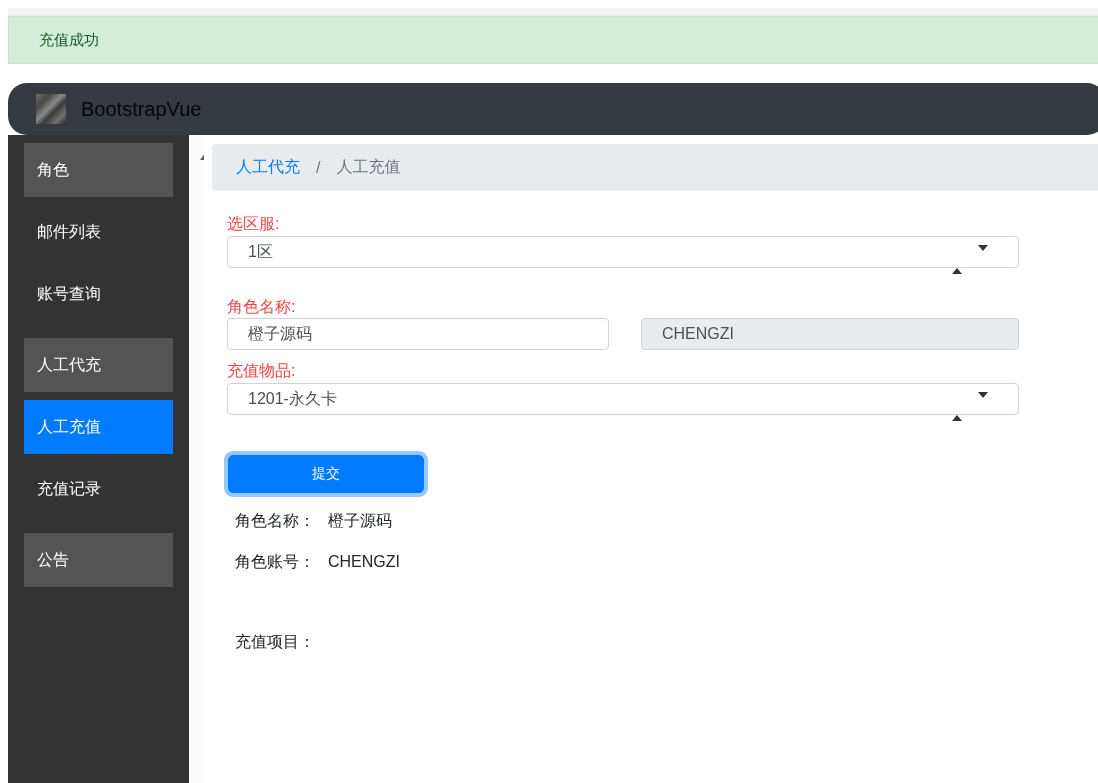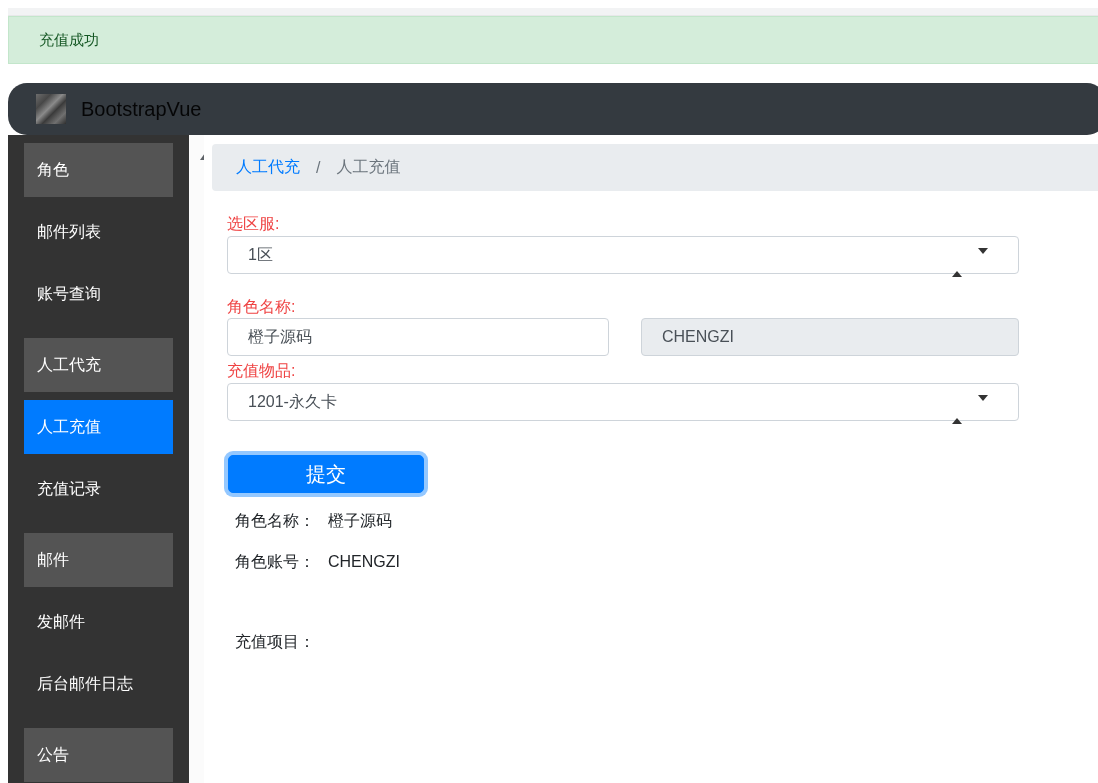--- a/index.html
+++ b/index.html
@@ -48,35 +48,35 @@
   .breadcrumb { position:absolute; left:0; top:1px; width:912px; height:47px;
     background:#e9ecef; border-radius:4px; display:flex; align-items:center;
     padding-left:16px; font-size:16px; }
   .crumb-link { color:#007bff; cursor:pointer; }
   .crumb-sep { color:#6c757d; margin:0 8px; }
   .crumb-current { color:#6c757d; }
 
   .form-label { position:absolute; left:15px; height:24px; line-height:24px;
     font-size:16px; color:#ef4444; }
 
-  .ctl { position:absolute; height:38px; background:#fff;
+  .ctl { position:absolute; height:32px; background:#fff;
     border:1px solid #ced4da; border-radius:4px; font-size:16px; color:#495057;
     display:flex; align-items:center; padding-left:12px; }
   .ctl.sel { width:792px; left:15px; cursor:pointer; }
   .ctl.disabled { background:#e9ecef; color:#495057; }
 
   .sel-arrows { position:absolute; right:14px; top:50%; transform:translateY(-50%); }
   .sel-arrows .tri { width:0; height:0; border-left:5px solid transparent;
     border-right:5px solid transparent; }
   .sel-arrows .tri.up { border-bottom:6px solid #333; margin-bottom:3px; }
   .sel-arrows .tri.down { border-top:6px solid #333; }
 
   .submit-btn { position:absolute; left:16px; top:312px; width:196px; height:38px;
     background:#007bff; border:1px solid #007bff; border-radius:5px;
-    color:#fff; font-size:20px; display:flex; align-items:center; justify-content:center;
+    color:#fff; font-size:14px; display:flex; align-items:center; justify-content:center;
     cursor:pointer; box-shadow:0 0 0 4px rgba(0,123,255,0.42); }
 
   .result-line { position:absolute; left:15px; height:24px; line-height:24px;
     font-size:16px; color:#212529; }
   .result-line .val { margin-left:5px; }
 </style>
 </head>
 <body>
 
 <div class="top-strip">
@@ -97,25 +97,20 @@
 <div class="sidebar">
   <div class="side-group">
     <div class="side-item hdr">角色</div>
     <div class="side-item">邮件列表</div>
     <div class="side-item">账号查询</div>
   </div>
   <div class="side-group">
     <div class="side-item hdr">人工代充</div>
     <div class="side-item active">人工充值</div>
     <div class="side-item">充值记录</div>
-  </div>
-  <div class="side-group">
-    <div class="side-item hdr">邮件</div>
-    <div class="side-item">发邮件</div>
-    <div class="side-item">后台邮件日志</div>
   </div>
   <div class="side-group">
     <div class="side-item hdr">公告</div>
   </div>
 </div>
 
 <div class="scroll-strip">
   <div class="scroll-up"></div>
 </div>
 

